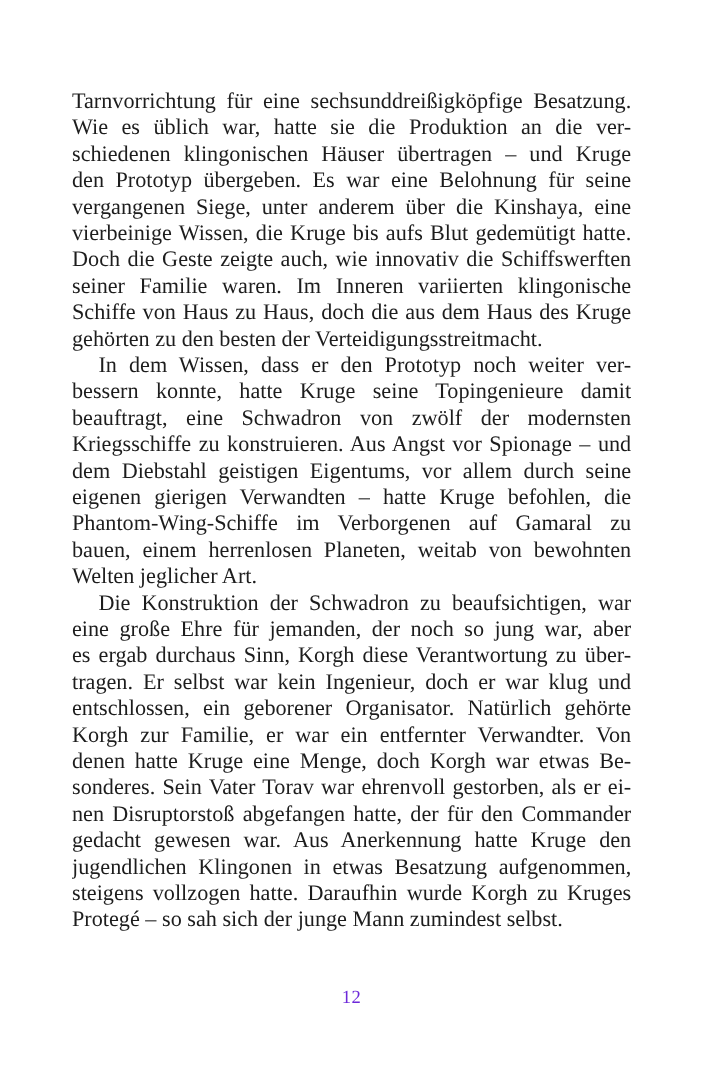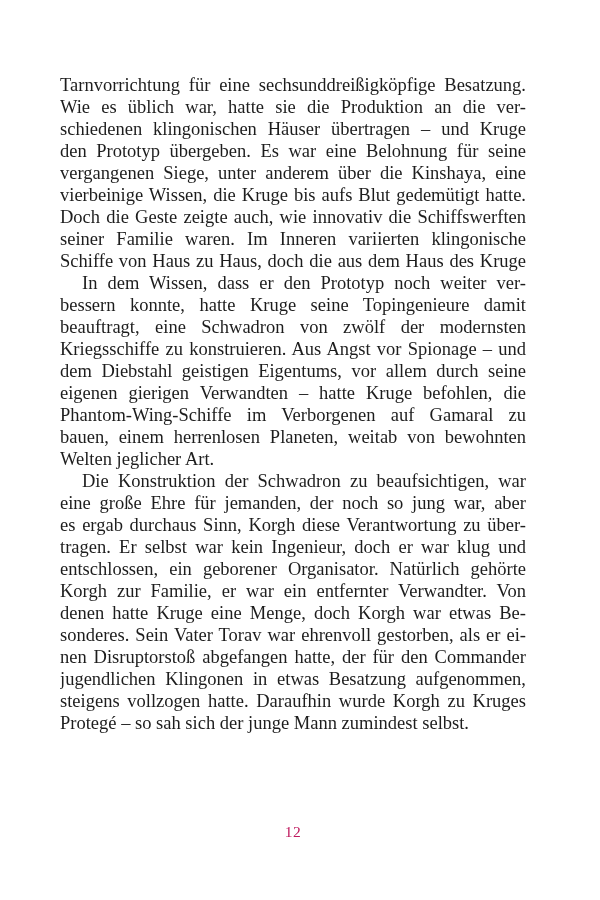--- a/index.html
+++ b/index.html
@@ -39,40 +39,41 @@
     padding-left: 22px;
   }
   .folio {
     position: absolute;
     left: 60px;
     top: 823px;
     width: 466px;
     text-align: center;
     font-size: 15.5px;
     line-height: 18px;
-    color: #be185d;
+    color: #6d28d9;
     letter-spacing: 0.5px;
   }
 </style>
 </head>
 <body>
 
 <div class="page">
   <div class="text-block">
 
     <div>
       <div class="line">Tarnvorrichtung für eine sechsunddreißigköpfige Besatzung.</div>
       <div class="line">Wie es üblich war, hatte sie die Produktion an die ver-</div>
       <div class="line">schiedenen klingonischen Häuser übertragen – und Kruge</div>
       <div class="line">den Prototyp übergeben. Es war eine Belohnung für seine</div>
       <div class="line">vergangenen Siege, unter anderem über die Kinshaya, eine</div>
       <div class="line">vierbeinige Wissen, die Kruge bis aufs Blut gedemütigt hatte.</div>
       <div class="line">Doch die Geste zeigte auch, wie innovativ die Schiffswerften</div>
       <div class="line">seiner Familie waren. Im Inneren variierten klingonische</div>
       <div class="line">Schiffe von Haus zu Haus, doch die aus dem Haus des Kruge</div>
+      <div class="line end">gehörten zu den besten der Verteidigungsstreitmacht.</div>
     </div>
 
     <div>
       <div class="line indent">In dem Wissen, dass er den Prototyp noch weiter ver-</div>
       <div class="line">bessern konnte, hatte Kruge seine Topingenieure damit</div>
       <div class="line">beauftragt, eine Schwadron von zwölf der modernsten</div>
       <div class="line">Kriegsschiffe zu konstruieren. Aus Angst vor Spionage – und</div>
       <div class="line">dem Diebstahl geistigen Eigentums, vor allem durch seine</div>
       <div class="line">eigenen gierigen Verwandten – hatte Kruge befohlen, die</div>
       <div class="line">Phantom-Wing-Schiffe im Verborgenen auf Gamaral zu</div>
@@ -83,20 +84,21 @@
     <div>
       <div class="line indent">Die Konstruktion der Schwadron zu beaufsichtigen, war</div>
       <div class="line">eine große Ehre für jemanden, der noch so jung war, aber</div>
       <div class="line">es ergab durchaus Sinn, Korgh diese Verantwortung zu über-</div>
       <div class="line">tragen. Er selbst war kein Ingenieur, doch er war klug und</div>
       <div class="line">entschlossen, ein geborener Organisator. Natürlich gehörte</div>
       <div class="line">Korgh zur Familie, er war ein entfernter Verwandter. Von</div>
       <div class="line">denen hatte Kruge eine Menge, doch Korgh war etwas Be-</div>
       <div class="line">sonderes. Sein Vater Torav war ehrenvoll gestorben, als er ei-</div>
       <div class="line">nen Disruptorstoß abgefangen hatte, der für den Commander</div>
+      <div class="line">gedacht gewesen war. Aus Anerkennung hatte Kruge den</div>
       <div class="line">jugendlichen Klingonen in etwas Besatzung aufgenommen,</div>
       <div class="line">steigens vollzogen hatte. Daraufhin wurde Korgh zu Kruges</div>
       <div class="line end">Protegé – so sah sich der junge Mann zumindest selbst.</div>
     </div>
   </div>
 
   <div class="folio">12</div>
 </div>
 
 </body></html>

